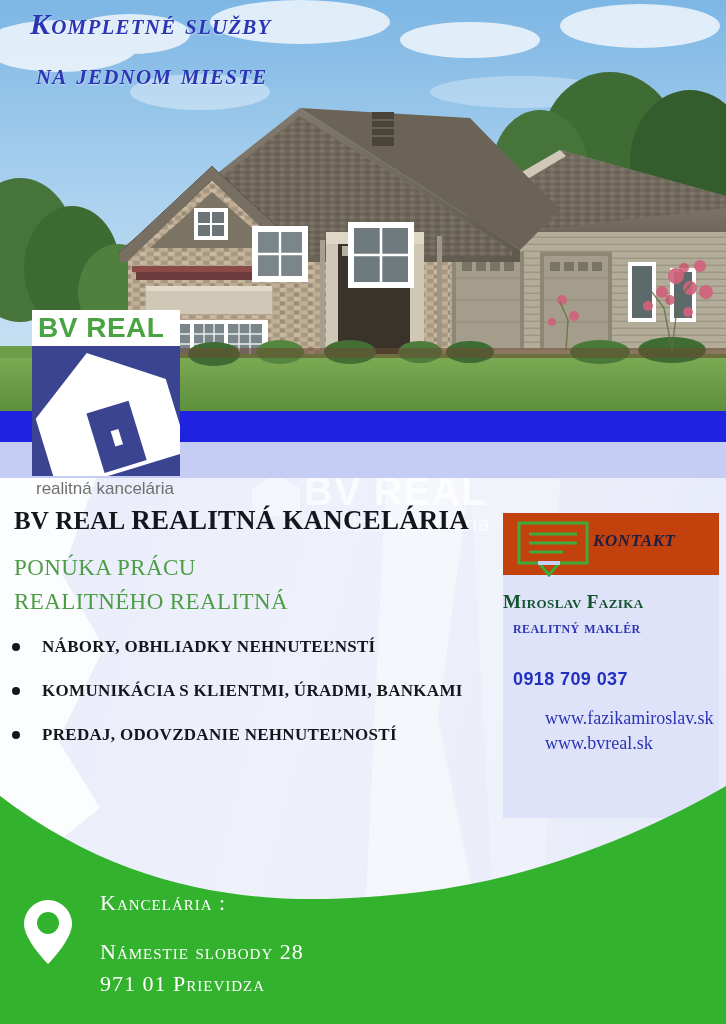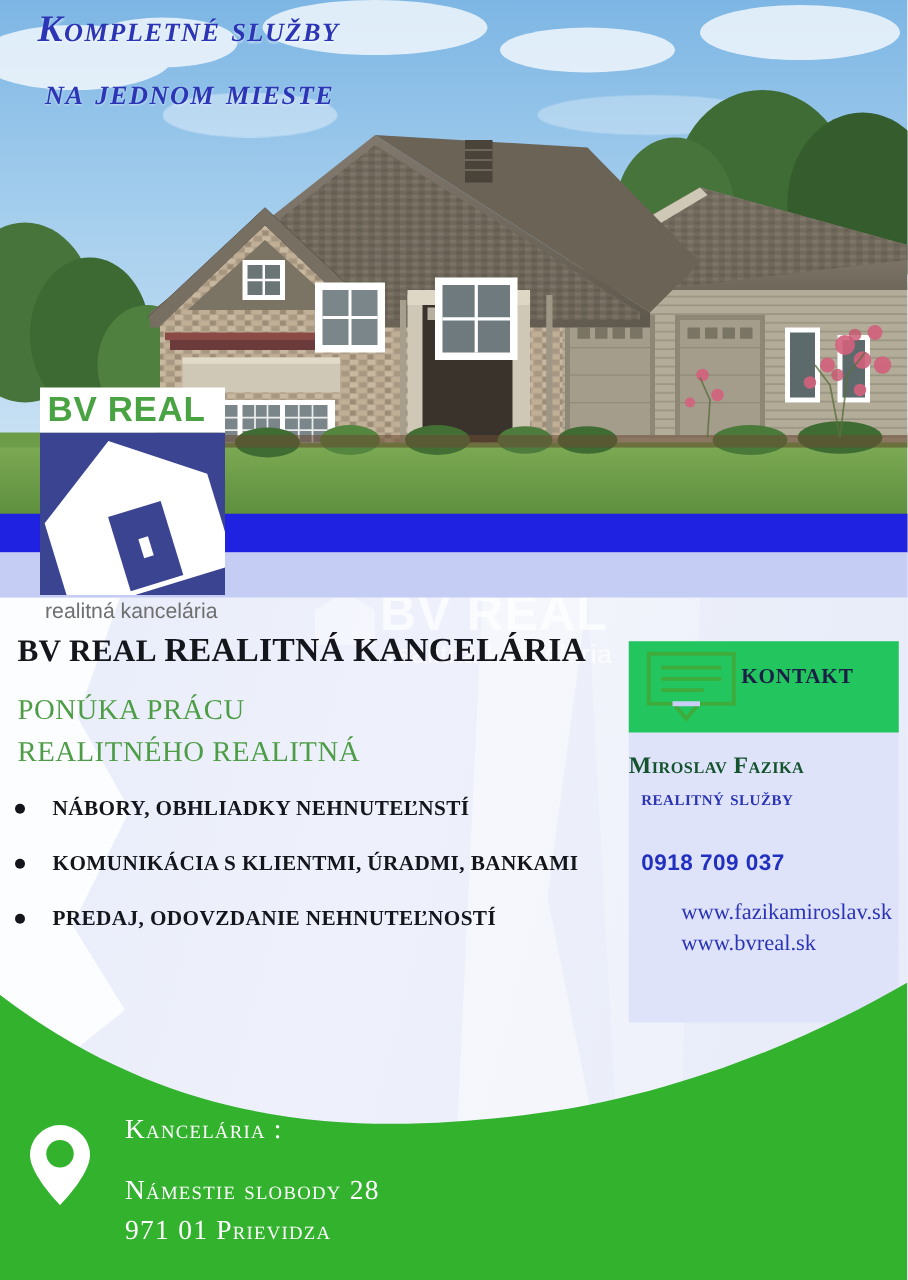--- a/index.html
+++ b/index.html
@@ -122,21 +122,21 @@
     position:absolute;left:12px;top:6px;width:8px;height:8px;border-radius:50%;
     background:#14161c;
   }
 
   
   .contact{
     position:absolute;left:503px;top:513px;width:216px;height:305px;
     background:#dfe3fa;z-index:30;
   }
   .contact-head{
-    position:relative;height:73px;background:#22c55e;
+    position:relative;height:62px;background:#c2410c;font-style:italic;
   }
   .bubble{position:absolute;left:14px;top:8px;}
   .kontakt{
     position:absolute;left:90px;top:18px;
     color:#1b1f45;font-family:"Liberation Serif", serif;
     font-weight:bold;font-size:17px;font-variant:small-caps;letter-spacing:.6px;
   }
   .c-name{
     color:#14532d;font-family:"Liberation Serif", serif;font-weight:bold;
     font-size:19px;font-variant:small-caps;letter-spacing:.4px;
@@ -465,21 +465,21 @@
             <line x1="12" y1="22" x2="60" y2="22"></line>
             <line x1="12" y1="31" x2="46" y2="31"></line>
           </g>
           <polyline points="22,42 32,54 42,42" fill="none" stroke="#3eab3a" stroke-width="3"></polyline>
           <line x1="21" y1="42" x2="43" y2="42" stroke="#c8cef5" stroke-width="4"></line>
         </svg>
       </span>
       <span class="kontakt">KONTAKT</span>
     </div>
     <div class="c-name">Miroslav Fazika</div>
-    <div class="c-role">realitný služby</div>
+    <div class="c-role">realitný maklér</div>
     <div class="c-phone">0918 709 037</div>
     <div class="c-web">
       <span>www.fazikamiroslav.sk</span>
       <span>www.bvreal.sk</span>
     </div>
   </div>
 
   <div class="footer">
     <svg width="726" height="244" viewBox="0 0 726 244">
       <path d="M0,16 C150,130 300,126 420,112 C540,98 650,50 726,6 L726,244 L0,244 Z" fill="#33b22e"></path>

